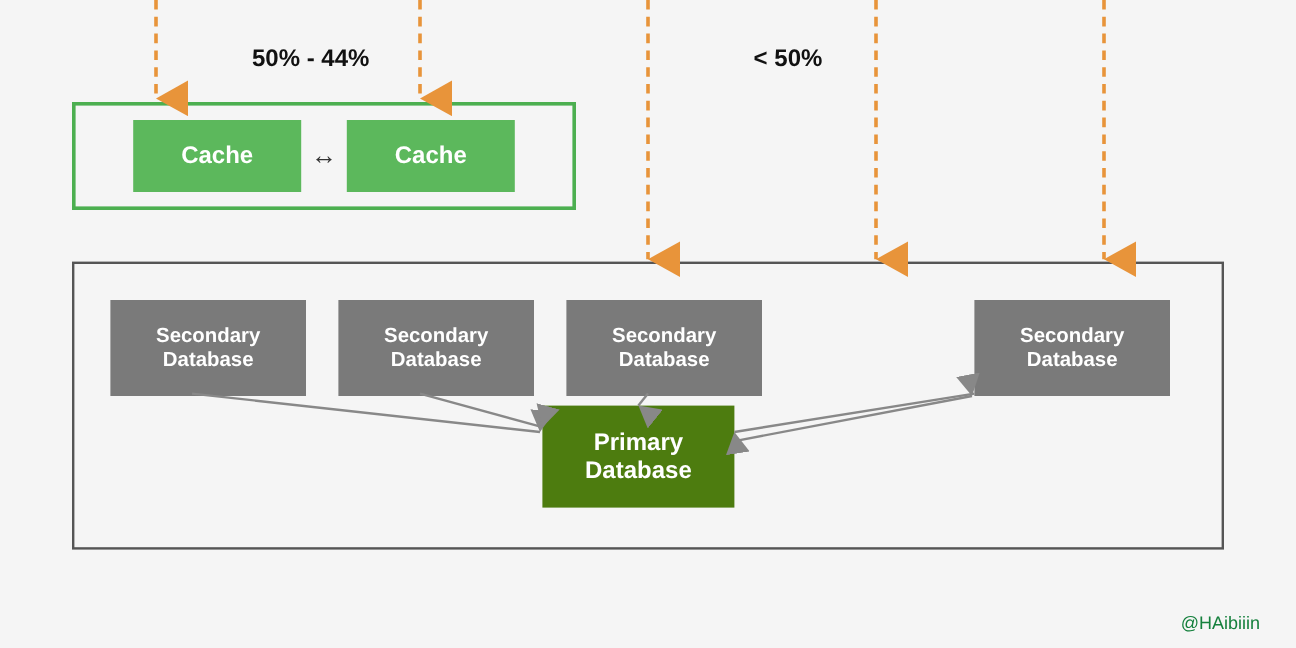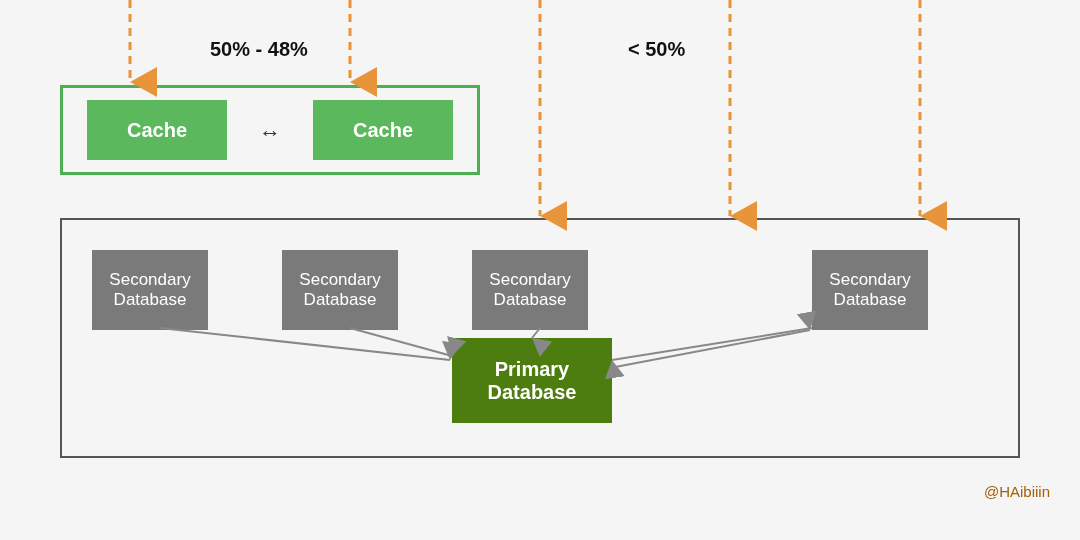--- a/index.html
+++ b/index.html
@@ -42,21 +42,21 @@
       position: absolute;
       top: 85px;
       left: 60px;
       width: 420px;
       height: 90px;
       border: 3px solid #4caf50;
       background: transparent;
       display: flex;
       align-items: center;
       justify-content: center;
-      gap: 32px;
+      gap: 8px;
     }
 
     .cache-box {
       background: #5cb85c;
       color: #fff;
       font-size: 20px;
       font-weight: bold;
       width: 140px;
       height: 60px;
       display: flex;
@@ -79,23 +79,23 @@
       border: 2.5px solid #555;
       background: transparent;
     }
 
     
     .secondary-db {
       position: absolute;
       background: #7a7a7a;
       color: #fff;
       font-size: 17px;
-      font-weight: normal;
+      font-weight: bold;
       text-align: center;
-      width: 116px;
+      width: 163px;
       height: 80px;
       display: flex;
       align-items: center;
       justify-content: center;
       top: 30px;
     }
 
     .secondary-db-1 { left: 30px; }
     .secondary-db-2 { left: 220px; }
     .secondary-db-3 { left: 410px; }
@@ -123,34 +123,34 @@
       position: absolute;
       top: 0; left: 0;
       width: 1080px;
       height: 540px;
       pointer-events: none;
     }
 
     
     .watermark {
       position: absolute;
-      bottom: 36px;
+      bottom: 8px;
       right: 30px;
       text-align: right;
-      color: #a16207;
+      color: #15803d;
       font-size: 15px;
       line-height: 1.6;
     }
   </style>
 </head>
 <body>
 
 <div class="diagram-area">
 
-  <div class="label-50-99">50% - 48%</div>
+  <div class="label-50-99">50% - 44%</div>
   <div class="label-lt50">&lt; 50%</div>
 
   <div class="cache-group">
     <div class="cache-box">Cache</div>
     <div class="cache-arrow">↔</div>
     <div class="cache-box">Cache</div>
   </div>
 
   <div class="db-container">
     <div class="secondary-db secondary-db-1">Secondary<br>Database</div>

